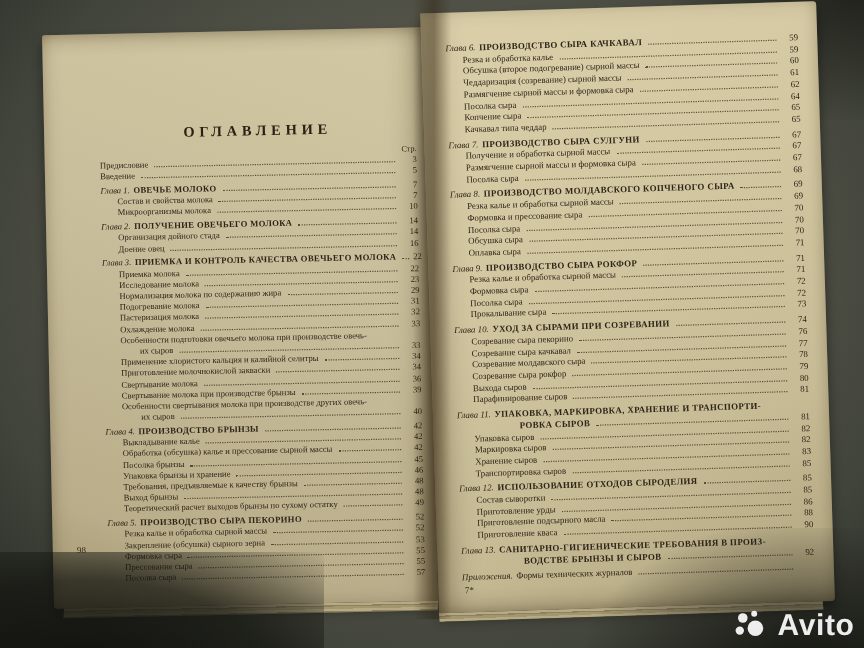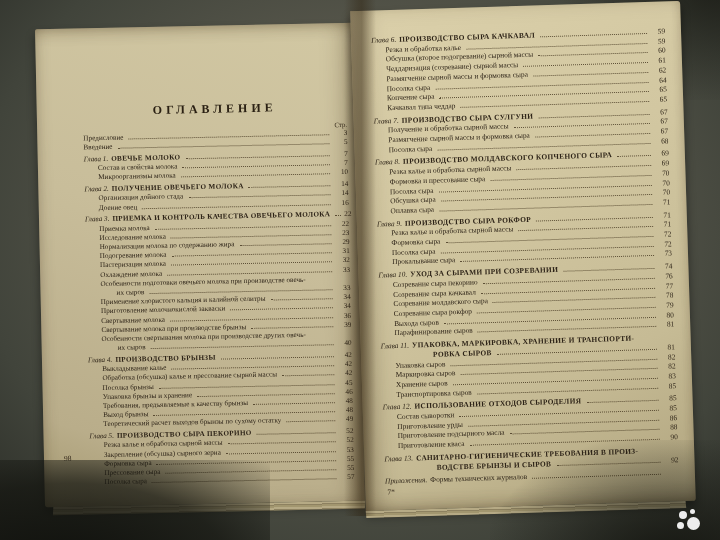--- a/index.html
+++ b/index.html
@@ -892,14 +892,15 @@
   <div class="dark-bl"></div>
   <div class="dark-br"></div>
 
   <div class="watermark">
     <span class="wm-logo">
       <i class="wm-c1"></i>
         <i class="wm-c2"></i>
         <i class="wm-c3"></i>
         <i class="wm-c4"></i>
     </span>
+    <span class="wm-text">Avito</span>
   </div>
 </div>
 
 </body></html>

